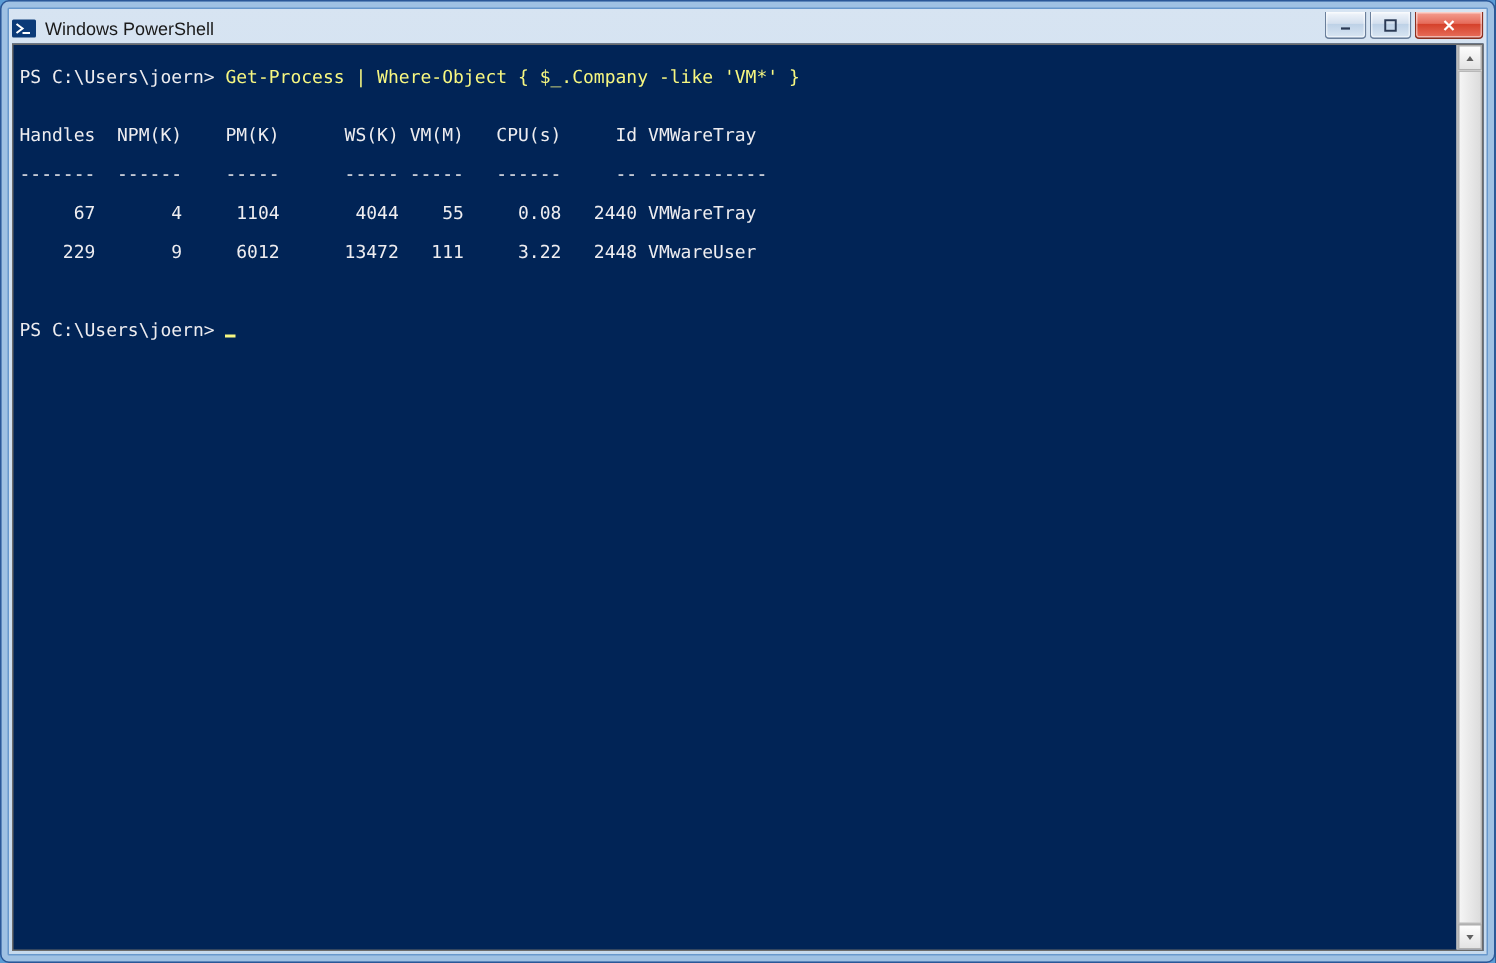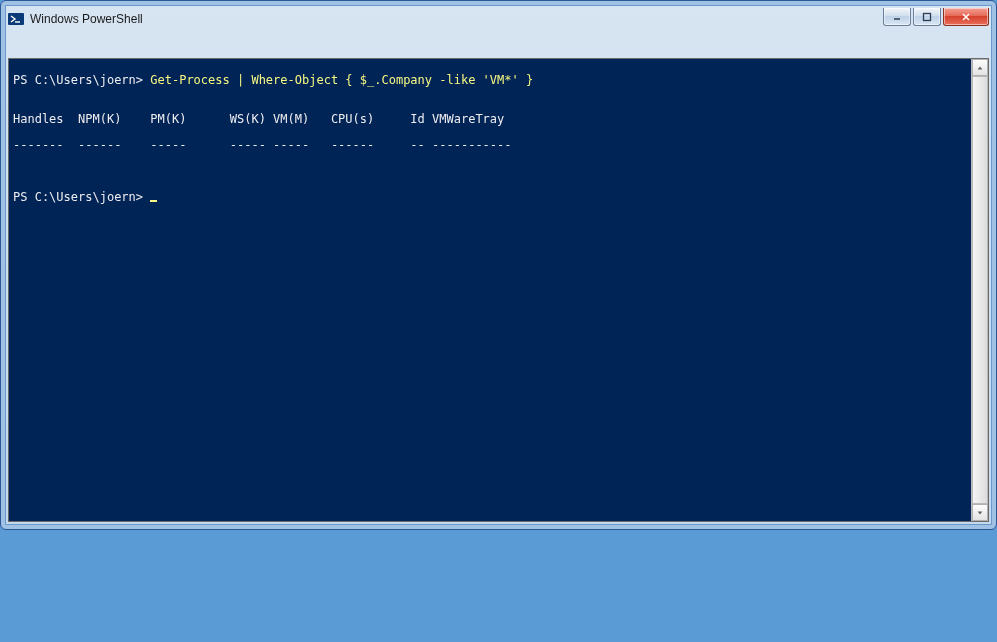--- a/index.html
+++ b/index.html
@@ -3,21 +3,21 @@
 <meta charset="utf-8">
 <style>
   * { box-sizing: border-box; margin: 0; padding: 0; }
   body {
     width: 997px; height: 642px;
     background: #5a9bd5;
     font-family: "Segoe UI", Tahoma, sans-serif;
     overflow: hidden;
   }
   .window {
-    width: 997px; height: 530px;
+    width: 997px; height: 642px;
     border: 1px solid #2b5797;
     background: linear-gradient(to bottom, #d7e4f2 0%, #c5d9ed 100%);
     border-radius: 6px;
     position: relative;
     box-shadow: inset 0 0 0 4px #9fc1e3, inset 0 0 0 5px #6898cc;
     padding: 5px;
   }
   .titlebar {
     height: 26px;
     display: flex; align-items: center;
@@ -49,21 +49,20 @@
     border-color: #8a2f1f;
     color: #fff;
   }
   .win-btn svg { width: 10px; height: 10px; }
   .console-frame {
     position: absolute;
     left: 7px; right: 7px; top: 28px; bottom: 7px;
     border: 1px solid #6b6b6b;
     background: #012456;
     display: flex;
-    margin-top: 29px;
   }
   .console {
     flex: 1;
     padding: 2px 4px;
     font-family: "Lucida Console", Consolas, monospace;
     font-size: 12px;
     line-height: 13px;
     color: #eeedf0;
     white-space: pre;
     overflow: hidden;
@@ -128,20 +127,22 @@
       </div>
     </div>
   </div>
 
   <div class="console-frame">
     <div class="console">
 <span class="row"><span class="prompt-white">PS C:\Users\joern&gt;</span><span class="cmd-yellow"> Get-Process | Where-Object { $_.Company -like 'VM*' }</span></span>
 <span class="row"></span>
 <span class="row prompt-white">Handles  NPM(K)    PM(K)      WS(K) VM(M)   CPU(s)     Id VMWareTray</span>
 <span class="row prompt-white">-------  ------    -----      ----- -----   ------     -- -----------</span>
+<span class="row prompt-white">     67       4     1104       4044    55     0.08   2440 VMWareTray</span>
+<span class="row prompt-white">    229       9     6012      13472   111     3.22   2448 VMwareUser</span>
 <span class="row"></span>
 <span class="row"></span>
 <span class="row"><span class="prompt-white">PS C:\Users\joern&gt;</span><span class="cmd-yellow"> </span><span class="cursor"></span></span>
     </div>
     <div class="scrollbar">
       <div class="sb-btn">
         <svg viewBox="0 0 10 10" width="8" height="8">
             <path d="M5 3 L8 7 L2 7 Z" fill="#606060"></path>
           </svg>
       </div>

